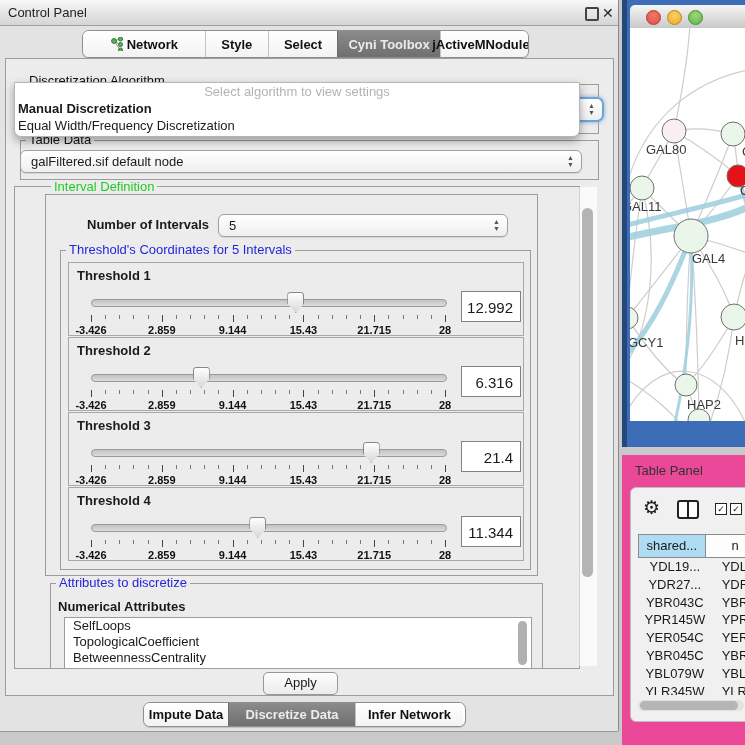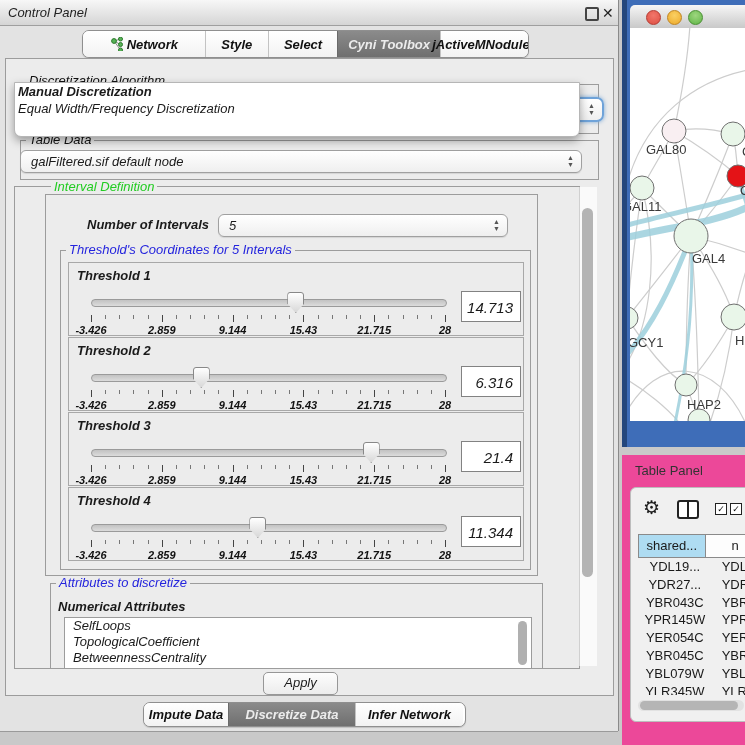--- a/index.html
+++ b/index.html
@@ -1,21 +1,21 @@
 <!DOCTYPE html>
 <html><head>
 <meta charset="utf-8">
 <style>
   html,body{margin:0;padding:0}
   body{width:745px;height:745px;position:relative;overflow:hidden;background:#c9c9c9;
        font-family:"Liberation Sans","DejaVu Sans",sans-serif;color:#1a1a1a;font-size:13px;}
   .abs{position:absolute}
 
   
-  #cp{left:0;top:0;width:618px;height:731px;background:#e3e3e3;border-right:1px solid #8a8a8a;font-style:italic;}
+  #cp{left:0;top:0;width:618px;height:731px;background:#e3e3e3;border-right:1px solid #8a8a8a;}
   #cp-titlebar{left:0;top:0;width:618px;height:25px;background:linear-gradient(#f7f7f7,#d5d5d5);
     border-bottom:1px solid #9f9f9f;}
   #cp-title{left:8px;top:0;line-height:25px;color:#222;}
   .float-ico{left:585px;top:7px;width:10px;height:10px;border:2px solid #444;border-radius:2px;}
   .close-ico{left:602px;top:4px;font-size:14px;font-weight:bold;color:#222;line-height:18px;}
 
   
   .seg{display:flex;border:1px solid #8f8f8f;border-radius:7px;overflow:hidden;background:#fff;
        box-shadow:0 1px 1px rgba(0,0,0,.15);}
   .seg .tab{display:flex;align-items:center;justify-content:center;gap:3px;
@@ -159,20 +159,21 @@
   <div class="groupbox" style="left:20px;top:84px;width:577px;height:48px"></div>
   <div class="grouplabel lab-plain" style="left:26px;top:74px">Discretization Algorithm</div>
   <div id="algo-combo" class="combo abs">
     <div class="stepper">
         <span>▲</span>
         <span>▼</span>
       </div>
   </div>
 
   <div id="algo-popup" class="abs">
+    <div class="opt ph">Select algorithm to view settings</div>
     <div class="opt b">Manual Discretization</div>
     <div class="opt">Equal Width/Frequency Discretization</div>
   </div>
 
   <div class="groupbox" style="left:20px;top:140px;width:577px;height:38px"></div>
   <div class="grouplabel lab-plain" style="left:26px;top:133px">Table Data</div>
   <div class="combo" style="left:20px;top:150px;width:550px;height:21px">
     <span>galFiltered.sif default node</span>
     <div class="stepper">
         <span>▲</span>
@@ -234,21 +235,21 @@
         </div>
       <div class="ticklabels">
           <span style="left: 0%;">-3.426</span>
           <span style="left: 20%;">2.859</span>
           <span style="left: 40%;">9.144</span>
           <span style="left: 60%;">15.43</span>
           <span style="left: 80%;">21.715</span>
           <span style="left: 100%;">28</span>
         </div>
     </div>
-    <div class="tvalue">14.713</div>
+    <div class="tvalue">12.992</div>
   </div>
   <div class="tpanel" style="top:337px">
     <div class="tlabel">Threshold 2</div>
     <div class="zone">
       <div class="track"></div>
       <div class="thumb" style="left: calc(31% - 8px);"></div>
       <div class="ticks">
           <div class="tick" style="left: 0%;"></div>
           <div class="tick minor" style="left: 4%;"></div>
           <div class="tick minor" style="left: 8%;"></div>

